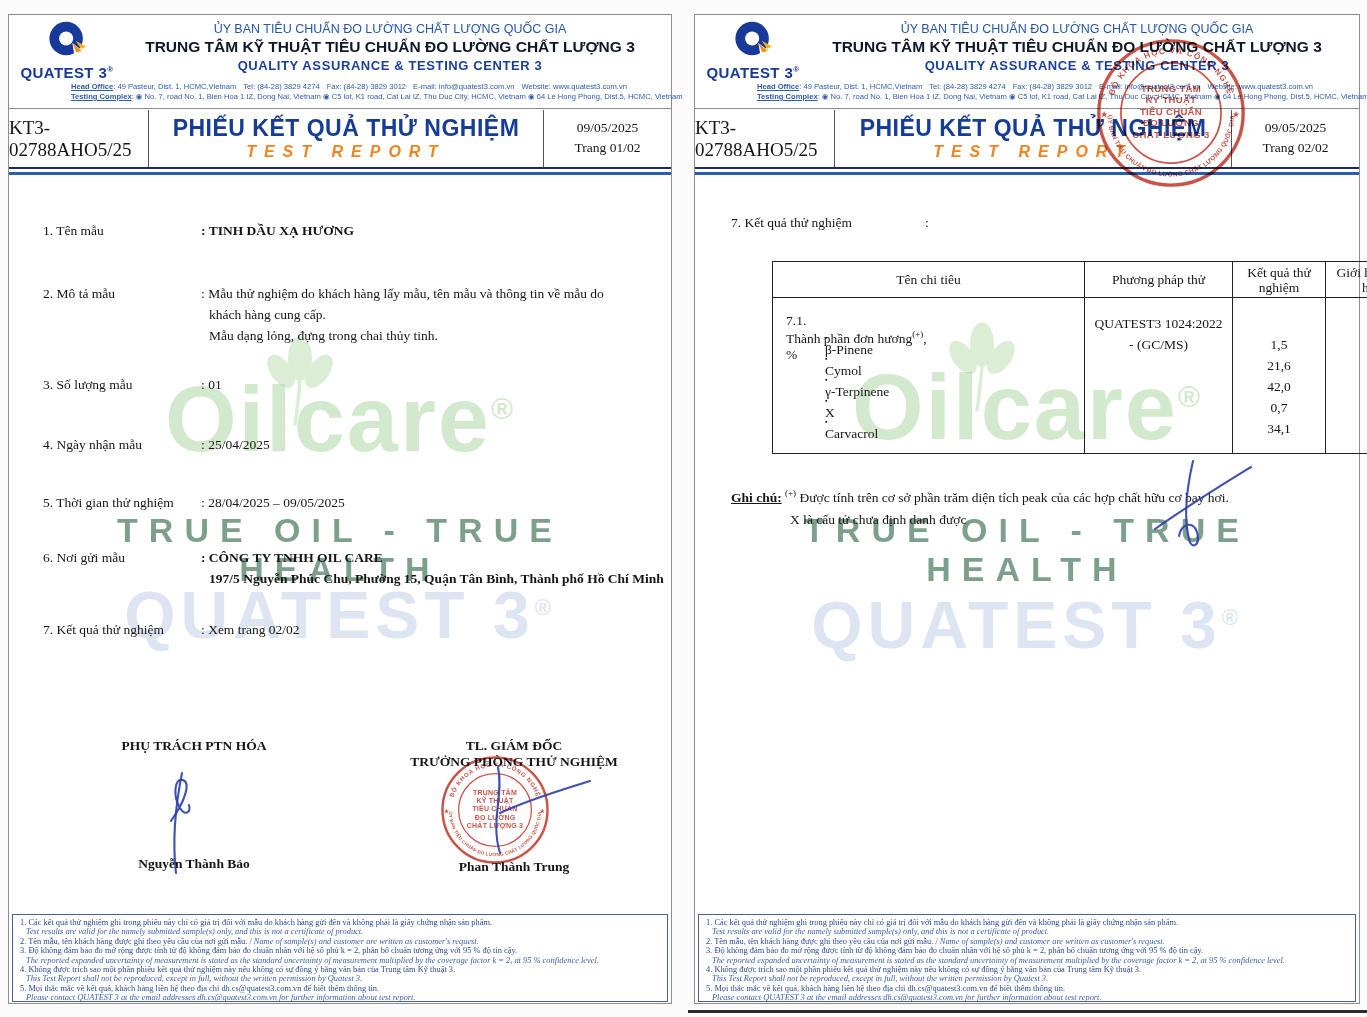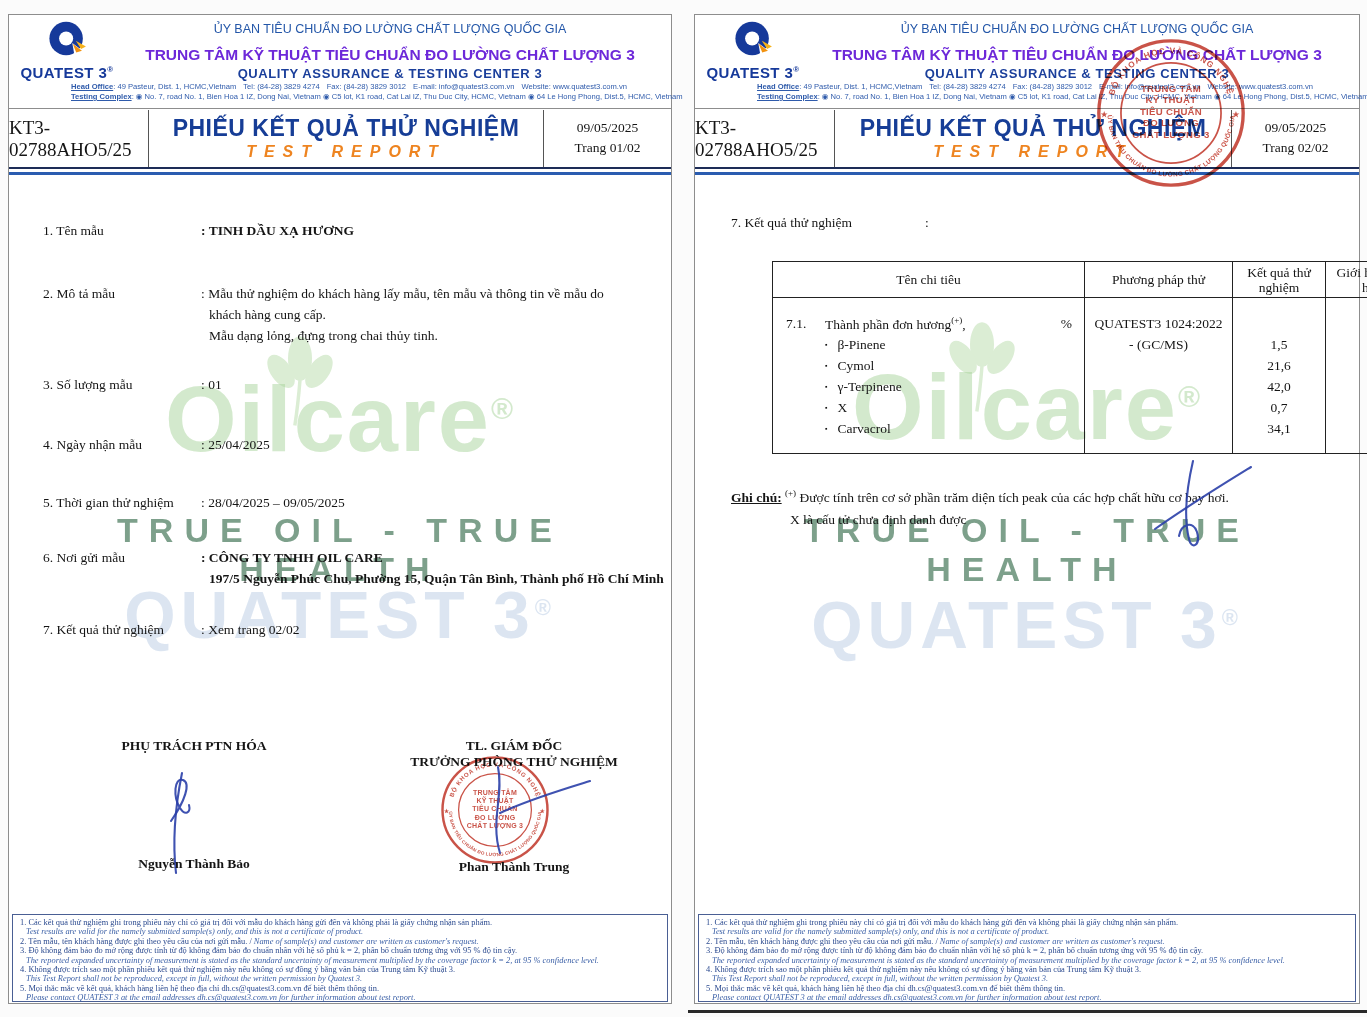--- a/index.html
+++ b/index.html
@@ -14,21 +14,21 @@
 
   
   .hdr { position:absolute; top:0; left:0; right:0; height:94px;
          border-bottom:1px solid #8d8d8d; z-index:2; }
   .logo { position:absolute; left:8px; top:5px; width:100px; text-align:center; }
   .logo svg { width:50px; height:44px; display:block; margin:0 auto; }
   .logo-t { font:800 15px "Liberation Sans", sans-serif; color:#16399a; letter-spacing:.4px; }
   .logo-t sup { font-size:8px; }
   .org { position:absolute; left:106px; right:6px; top:7px; text-align:center; }
   .org1 { font:400 12.5px "Liberation Sans", sans-serif; color:#2356a8; }
-  .org2 { font:700 15.5px "Liberation Sans", sans-serif; color:#6d28d9; margin-top:10px; }
+  .org2 { font:700 15.5px "Liberation Sans", sans-serif; color:#0f172a; margin-top:2px; }
   .org3 { font:700 13px "Liberation Sans", sans-serif; color:#1b3f9b; margin-top:2px; letter-spacing:.6px; }
   .addr { position:absolute; left:62px; right:4px; top:67px;
           font:400 7.6px "Liberation Sans", sans-serif; color:#2f5bab; line-height:10px;
           white-space:nowrap; }
   .addr .lbl { font-weight:700; text-decoration:underline; }
   .addr .seg { margin-right:7px; }
 
   
   .tbar { position:absolute; top:95px; left:0; right:0; height:57px; display:flex; z-index:2; }
   .tno  { width:140px; border-right:1px solid #555; display:flex; align-items:center;
@@ -67,21 +67,21 @@
   
   .p2head { position:absolute; left:36px; top:200px; font-size:13.5px; z-index:2; }
   .p2head .lab { display:inline-block; width:194px; }
   .rt { position:absolute; left:33px; top:246px; width:650px; border:1.5px solid #222;
         display:grid; grid-template-columns:312px 148px 93px 1fr; z-index:2; background:transparent;margin-left:44px; }
   .hc { border-bottom:1.5px solid #222; border-right:1px solid #222; display:flex;
         align-items:center; justify-content:center; text-align:center;
         font-size:13.5px; line-height:15px; height:36px; padding:2px; }
   .hc.last, .bc.last { border-right:none; }
   .bc { border-right:1px solid #222; padding:15px 0 14px; }
-  .line { height:21px; display:flex; align-items:center; font-size:13.5px; }
+  .line { height:21px; display:flex; align-items:flex-start; font-size:13.5px;flex-direction:column; }
   .l-item { padding-left:13px; padding-right:12px; }
   .l-item .no { width:39px; flex:none; }
   .l-item sup { font-size:9px; }
   .sp { flex:1; }
   .comp { padding-left:52px; }
   .bu { font-size:7px; margin-right:10px; }
   .cline { height:21px; text-align:center; font-size:13.5px; line-height:21px; }
 
   .gchu { position:absolute; left:36px; top:466px; font-size:13.5px; line-height:25px; z-index:2; }
   .gl { font-weight:700; text-decoration:underline; }

